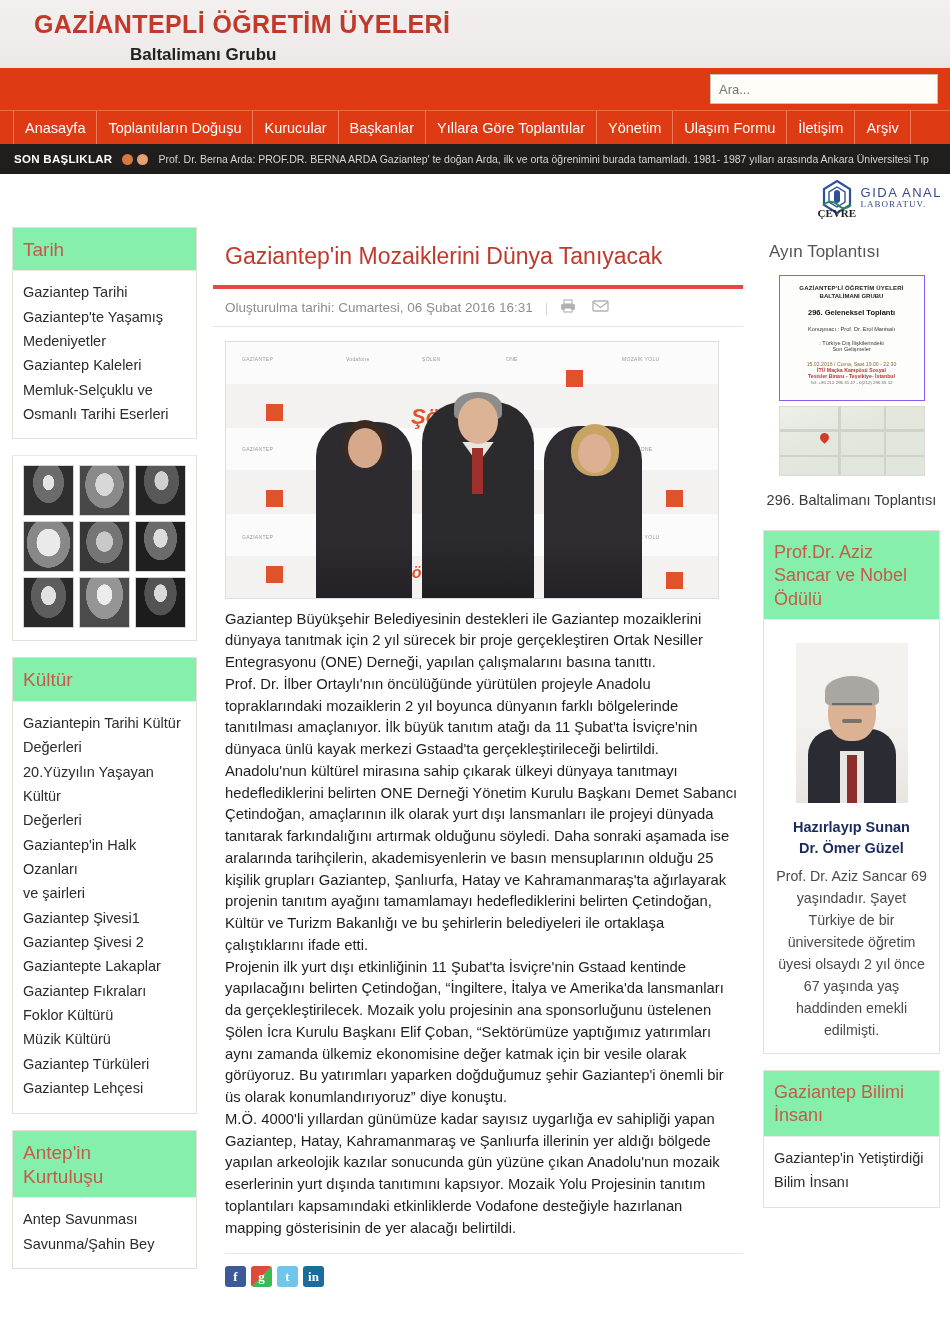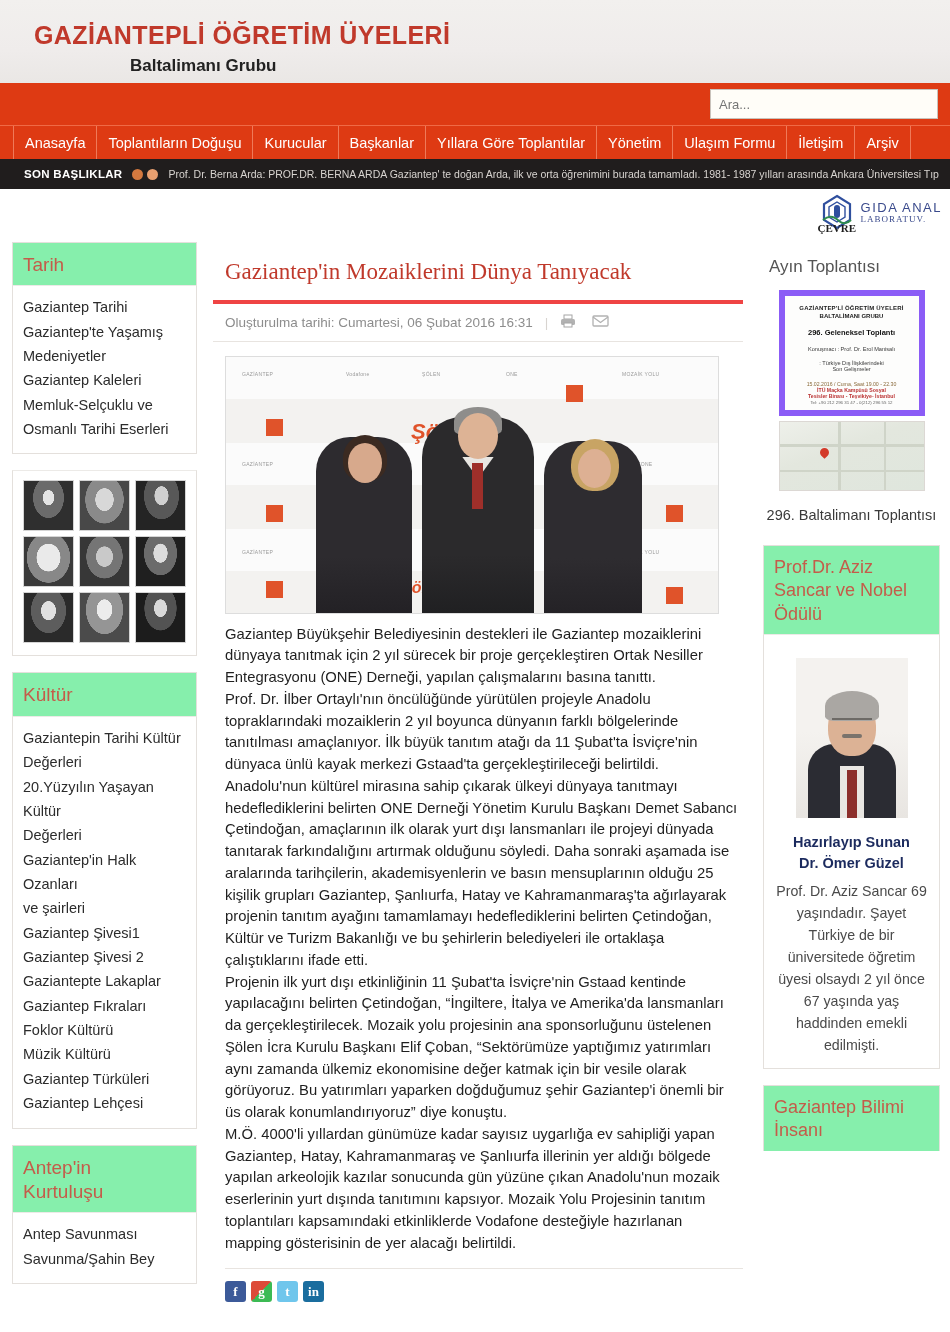--- a/index.html
+++ b/index.html
@@ -6,23 +6,23 @@
   body {
     width: 950px; height: 1332px;
     font-family: "Liberation Sans", sans-serif;
     background: #ffffff;
     overflow: hidden;
     position: relative;
   }
 
   
   .header {
-    height: 83px;
+    height: 68px;
     background: linear-gradient(to bottom, #f2f0ee 0%, #efeceb 60%, #eae7e5 100%);
-    padding-top: 22px;
+    padding-top: 11px;
     padding-left: 34px;
   }
   .site-title {
     font-size: 25px; font-weight: bold; color: #c0392b;
     letter-spacing: 0.4px; line-height: 1.1;
   }
   .site-subtitle {
     font-size: 17px; font-weight: bold; color: #222; margin-top: 6px;
     padding-left: 96px;
   }
@@ -66,21 +66,21 @@
   
   .ticker {
     background: #201d1d;
     height: 30px;
     display: flex; align-items: center;
     padding-left: 14px;
     overflow: hidden;
   }
   .ticker-label {
     color: #ffffff; font-size: 11.5px; font-weight: bold;
-    letter-spacing: 0.3px; white-space: nowrap; margin-left: 10px;
+    letter-spacing: 0.3px; white-space: nowrap;
   }
   .ticker-dots { display: flex; gap: 4px; margin: 0 10px; }
   .ticker-dot {
     width: 11px; height: 11px; border-radius: 50%;
     background: #d4793f;
   }
   .ticker-dot.b { background: #e9a070; }
   .ticker-text {
     color: #d8d4d0; font-size: 10.5px; white-space: nowrap;
   }
@@ -160,21 +160,21 @@
   .pf4 { background: radial-gradient(ellipse at 50% 42%, #efeae2 0 34%, #8b8884 35% 62%, #3b3a38 63% 100%); }
   .pf5 { background: radial-gradient(ellipse at 50% 40%, #cfc8bd 0 24%, #7d7469 25% 52%, #3a3733 53% 100%); }
   .pf6 { background: radial-gradient(ellipse at 50% 33%, #e2ddd5 0 20%, #6e6b66 21% 47%, #1f1f1f 48% 100%); }
   .pf7 { background: radial-gradient(ellipse at 50% 36%, #e6e1d9 0 21%, #605d58 22% 50%, #2a2a2a 51% 100%); }
   .pf8 { background: radial-gradient(ellipse at 50% 34%, #f0ece6 0 22%, #9a958d 23% 53%, #4e4b47 54% 100%); }
   .pf9 { background: radial-gradient(ellipse at 50% 31%, #ded9d1 0 18%, #56534e 19% 46%, #1c1c1c 47% 100%); }
 
   
   .article-title {
     color: #c0392b; font-size: 23px; font-weight: normal;
-    padding: 16px 0 14px 12px; line-height: 1.2; font-family: Liberation Serif, serif;
+    padding: 16px 0 14px 12px; line-height: 1.2;
   }
   .article-meta {
     display: flex; align-items: center;
     border-top: 4px solid #ef4444;
     border-bottom: 1px solid #e8e4e0;
     padding: 10px 0 10px 12px;
     font-size: 13.5px; color: #8d8d8d;
   }
   .meta-sep { color: #d8d4d0; margin: 0 12px; }
   .meta-icon { margin-right: 16px; opacity: .65; }
@@ -256,21 +256,21 @@
   .si-tw { background: #6fc6ec; }
   .si-in { background: #1a6d9e; font-size: 13px; }
 
   
   .right-title {
     color: #555; font-size: 17px; padding: 14px 4px 12px 6px; line-height:1.3;
   }
   .poster {
     width: 146px; height: 126px;
     margin: 0 auto;
-    border: 6px solid #8b5cf6;
+    border: 1px solid #8b5cf6;
     background: #fdfdfc;
     padding: 9px 6px;
     text-align: center;
     position: relative;
     overflow: hidden;
   }
   .poster .pt1 { font-size: 6px; font-weight: bold; color: #1a1a1a; letter-spacing: .2px; }
   .poster .pt2 { font-size: 6px; font-weight: bold; color: #1a1a1a; margin-top: 2px; }
   .poster .pt3 { font-size: 7.5px; font-weight: bold; color: #111; margin-top: 9px; }
   .poster .pt4 { font-size: 5.6px; color: #3a3a3a; margin-top: 9px; }
@@ -572,16 +572,22 @@
         <div class="credit-b">Hazırlayıp Sunan</div>
         <div class="credit-b" style="margin-top:0;">Dr. Ömer Güzel</div>
         <div class="credit-p">Prof. Dr. Aziz Sancar 69 yaşındadır. Şayet Türkiye de bir üniversitede öğretim üyesi olsaydı 2 yıl önce 67 yaşında yaş haddinden emekli edilmişti.</div>
       </div>
     </div>
 
     <div class="module">
       <div class="module-head">
         <div class="small-title">Gaziantep Bilimi İnsanı</div>
       </div>
+      <div class="module-body">
+        <ul class="link-list">
+          <li>Gaziantep'in Yetiştirdiği</li>
+          <li>Bilim İnsanı</li>
+        </ul>
+      </div>
     </div>
 
   </div>
 </div>
 
 </body></html>

